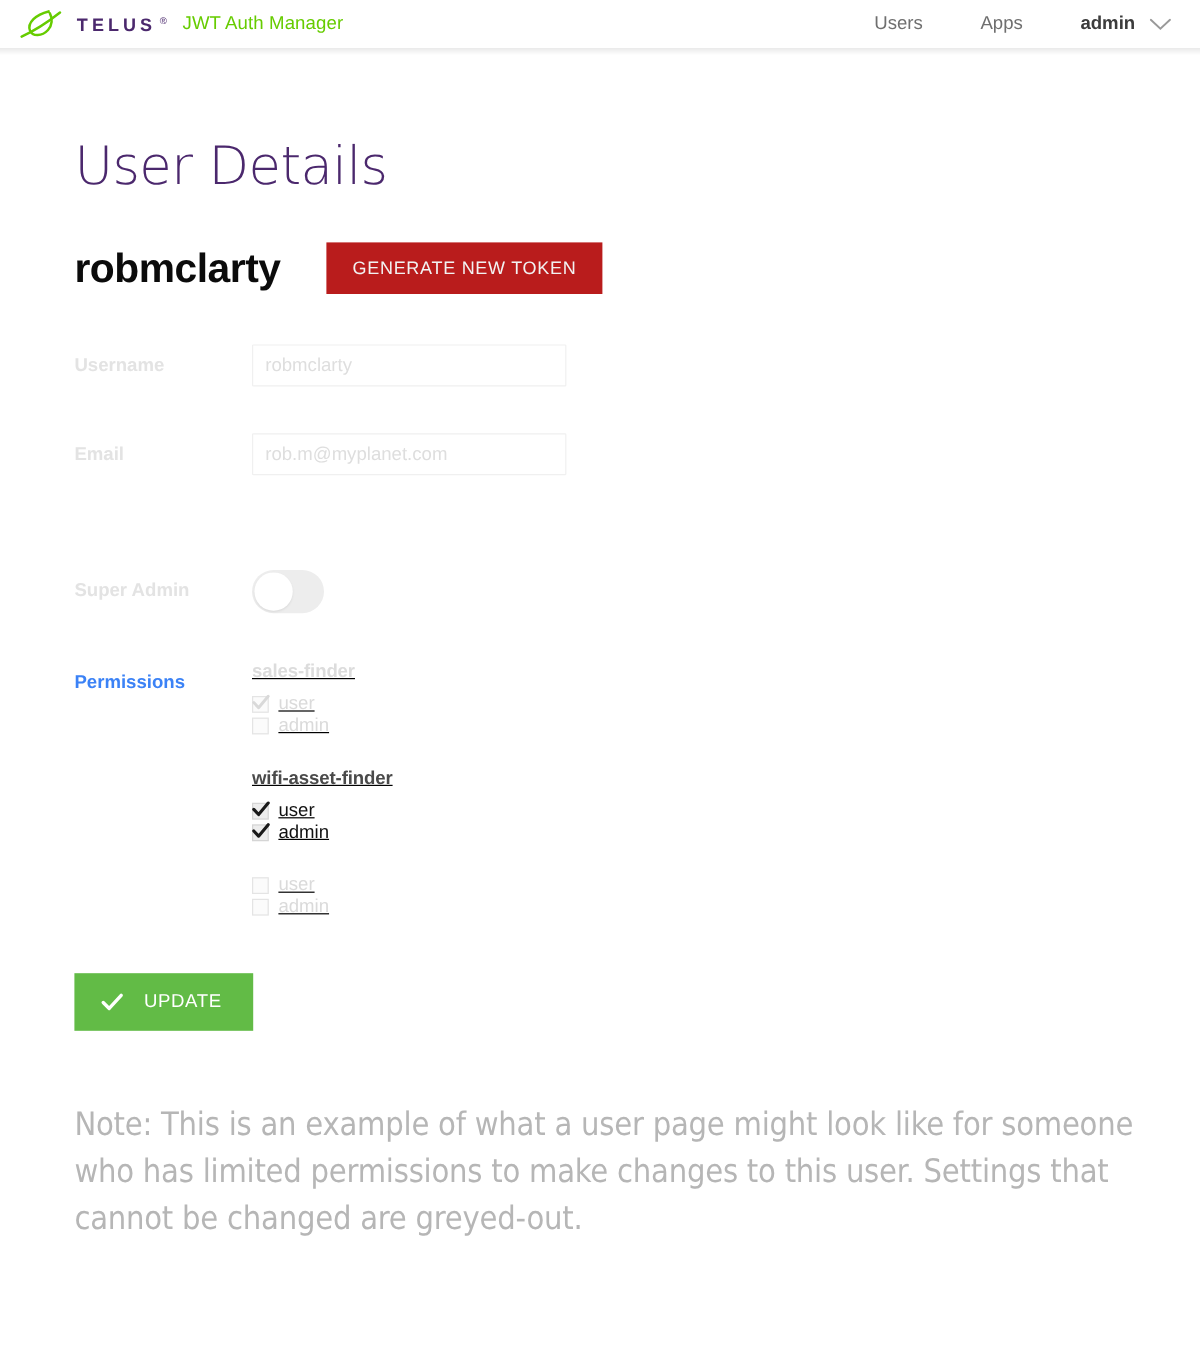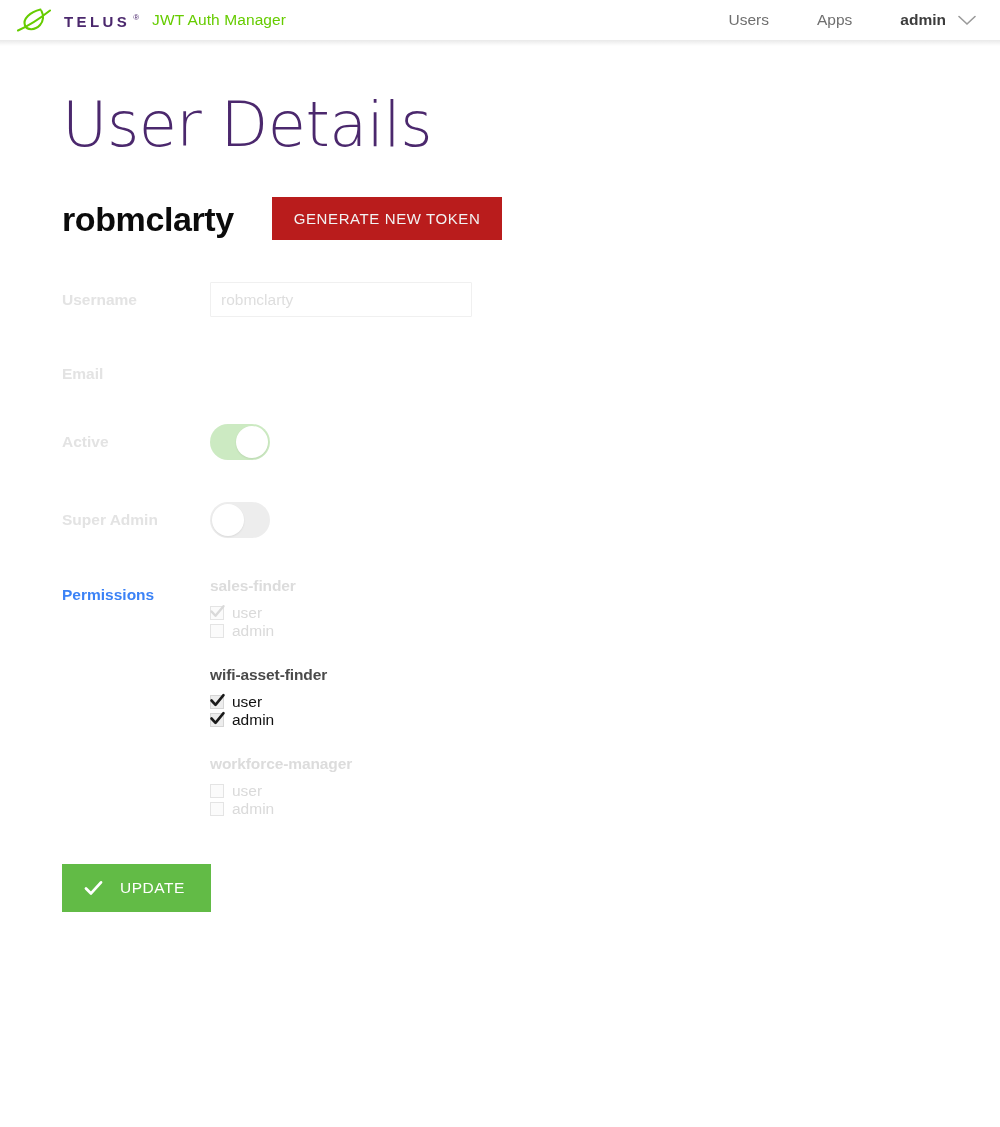--- a/index.html
+++ b/index.html
@@ -101,25 +101,25 @@
   }
 
   
   .page {
     padding: 0 0 0 62px;
     box-sizing: border-box;
   }
   .page-title {
     color: #4B286D;
     font-family: "DejaVu Sans", sans-serif;
-    font-size: 62px;
+    font-size: 44px;
     font-weight: 300;
     letter-spacing: -0.5px;
     margin: 0;
-    padding-top: 52px;
+    padding-top: 76px;
     line-height: 1.05;
   }
 
   .subhead {
     display: flex;
     align-items: center;
     gap: 38px;
     margin-top: 40px;
   }
   .username-head {
@@ -199,21 +199,21 @@
     width: 32px;
     height: 32px;
     border-radius: 50%;
     background: #ffffff;
     box-shadow: 0 1px 2px rgba(0,0,0,0.08);
   }
   .toggle.on  .knob { left: 26px; }
   .toggle.off .knob { left: 2px; }
 
   
-  .perm-group { margin-bottom: 26px; }
+  .perm-group { margin-bottom: 26px; text-decoration: underline; }
   .perm-group:last-child { margin-bottom: 0; }
   .perm-name {
     font-size: 15.5px;
     font-weight: bold;
     letter-spacing: -0.1px;
     margin-bottom: 9px;
   }
   .perm-name.disabled { color: #dcdcdc; }
   .perm-name.enabled  { color: #4a4a4a; }
 
@@ -327,32 +327,27 @@
       <div class="flabel">Username</div>
       <div class="fcontrol">
         <input class="text-input" type="text" readonly="" value="robmclarty" style="">
       </div>
     </div>
 
     <div class="gap-2"></div>
 
     <div class="frow">
       <div class="flabel">Email</div>
+      <div class="fcontrol">
+        <input class="text-input" type="text" readonly="" value="rob.m@myplanet.com" style="">
+      </div>
     </div>
 
     <div class="gap-3"></div>
 
-    <div class="frow">
-      <div class="flabel">Active</div>
-      <div class="fcontrol">
-        <div class="toggle on">
-          <span class="knob"></span>
-        </div>
-      </div>
-    </div>
 
     <div class="gap-4"></div>
 
     <div class="frow">
       <div class="flabel">Super Admin</div>
       <div class="fcontrol">
         <div class="toggle off">
           <span class="knob"></span>
         </div>
       </div>
@@ -403,21 +398,20 @@
                 <svg class="check" viewBox="0 0 19 19">
                   <path d="M3.5 9.5 L7.5 13.8 L15.5 4.2" stroke="#1a1a1a" stroke-width="2.6" fill="none" stroke-linecap="round" stroke-linejoin="round"></path>
                 </svg>
               </span>
               <span class="cblabel">admin</span>
             </label>
           </div>
         </div>
 
         <div class="perm-group">
-          <div class="perm-name disabled">workforce-manager</div>
           <div class="perm-boxes">
             <label class="cbwrap disabled">
               <span class="cbox">
                 <span class="box"></span>
               </span>
               <span class="cblabel">user</span>
             </label>
             <label class="cbwrap disabled">
               <span class="cbox">
                 <span class="box"></span>
@@ -434,14 +428,15 @@
       <button class="btn-update">
         <svg width="19" height="16" viewBox="0 0 19 16">
           <path d="M2 8.4 L7 13.4 L17 2.4" stroke="#ffffff" stroke-width="2.8" fill="none" stroke-linecap="round" stroke-linejoin="round"></path>
         </svg>
         <span>UPDATE</span>
       </button>
     </div>
 
   </div>
 
+  <p class="note">Note: This is an example of what a user page might look like for someone who has limited permissions to make changes to this user. Settings that cannot be changed are greyed-out.</p>
 
 </div>
 
 </body></html>

